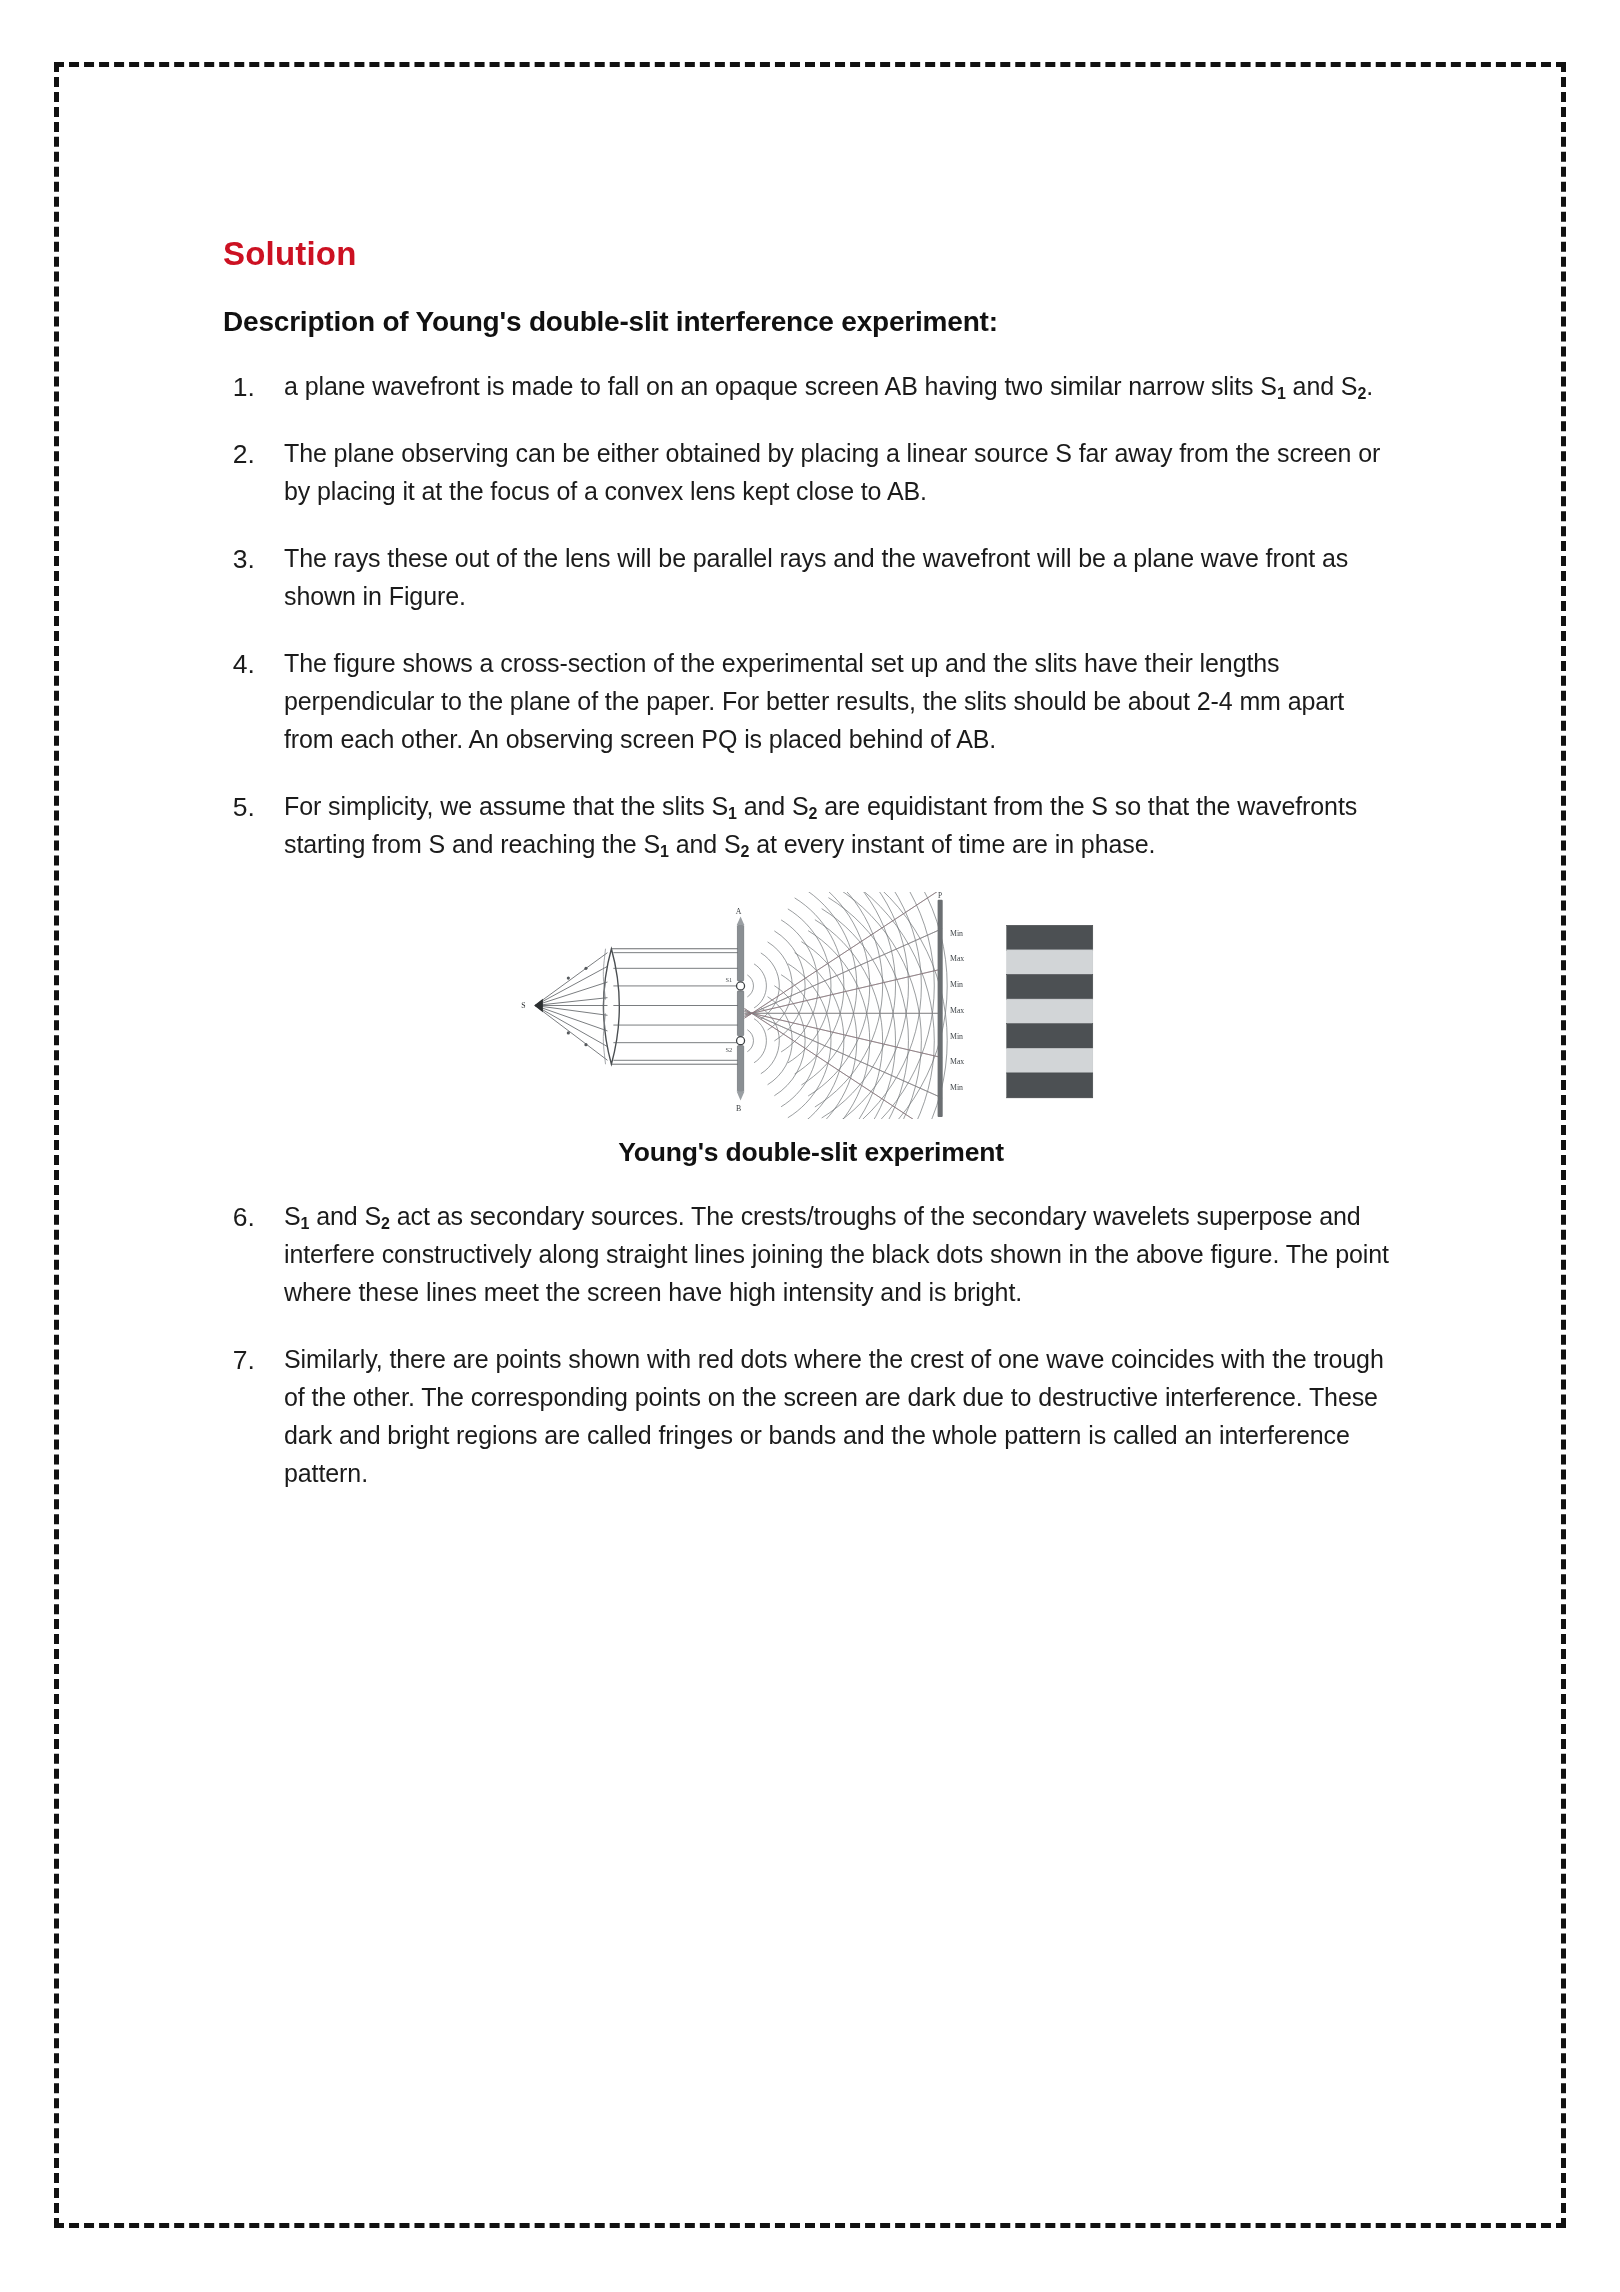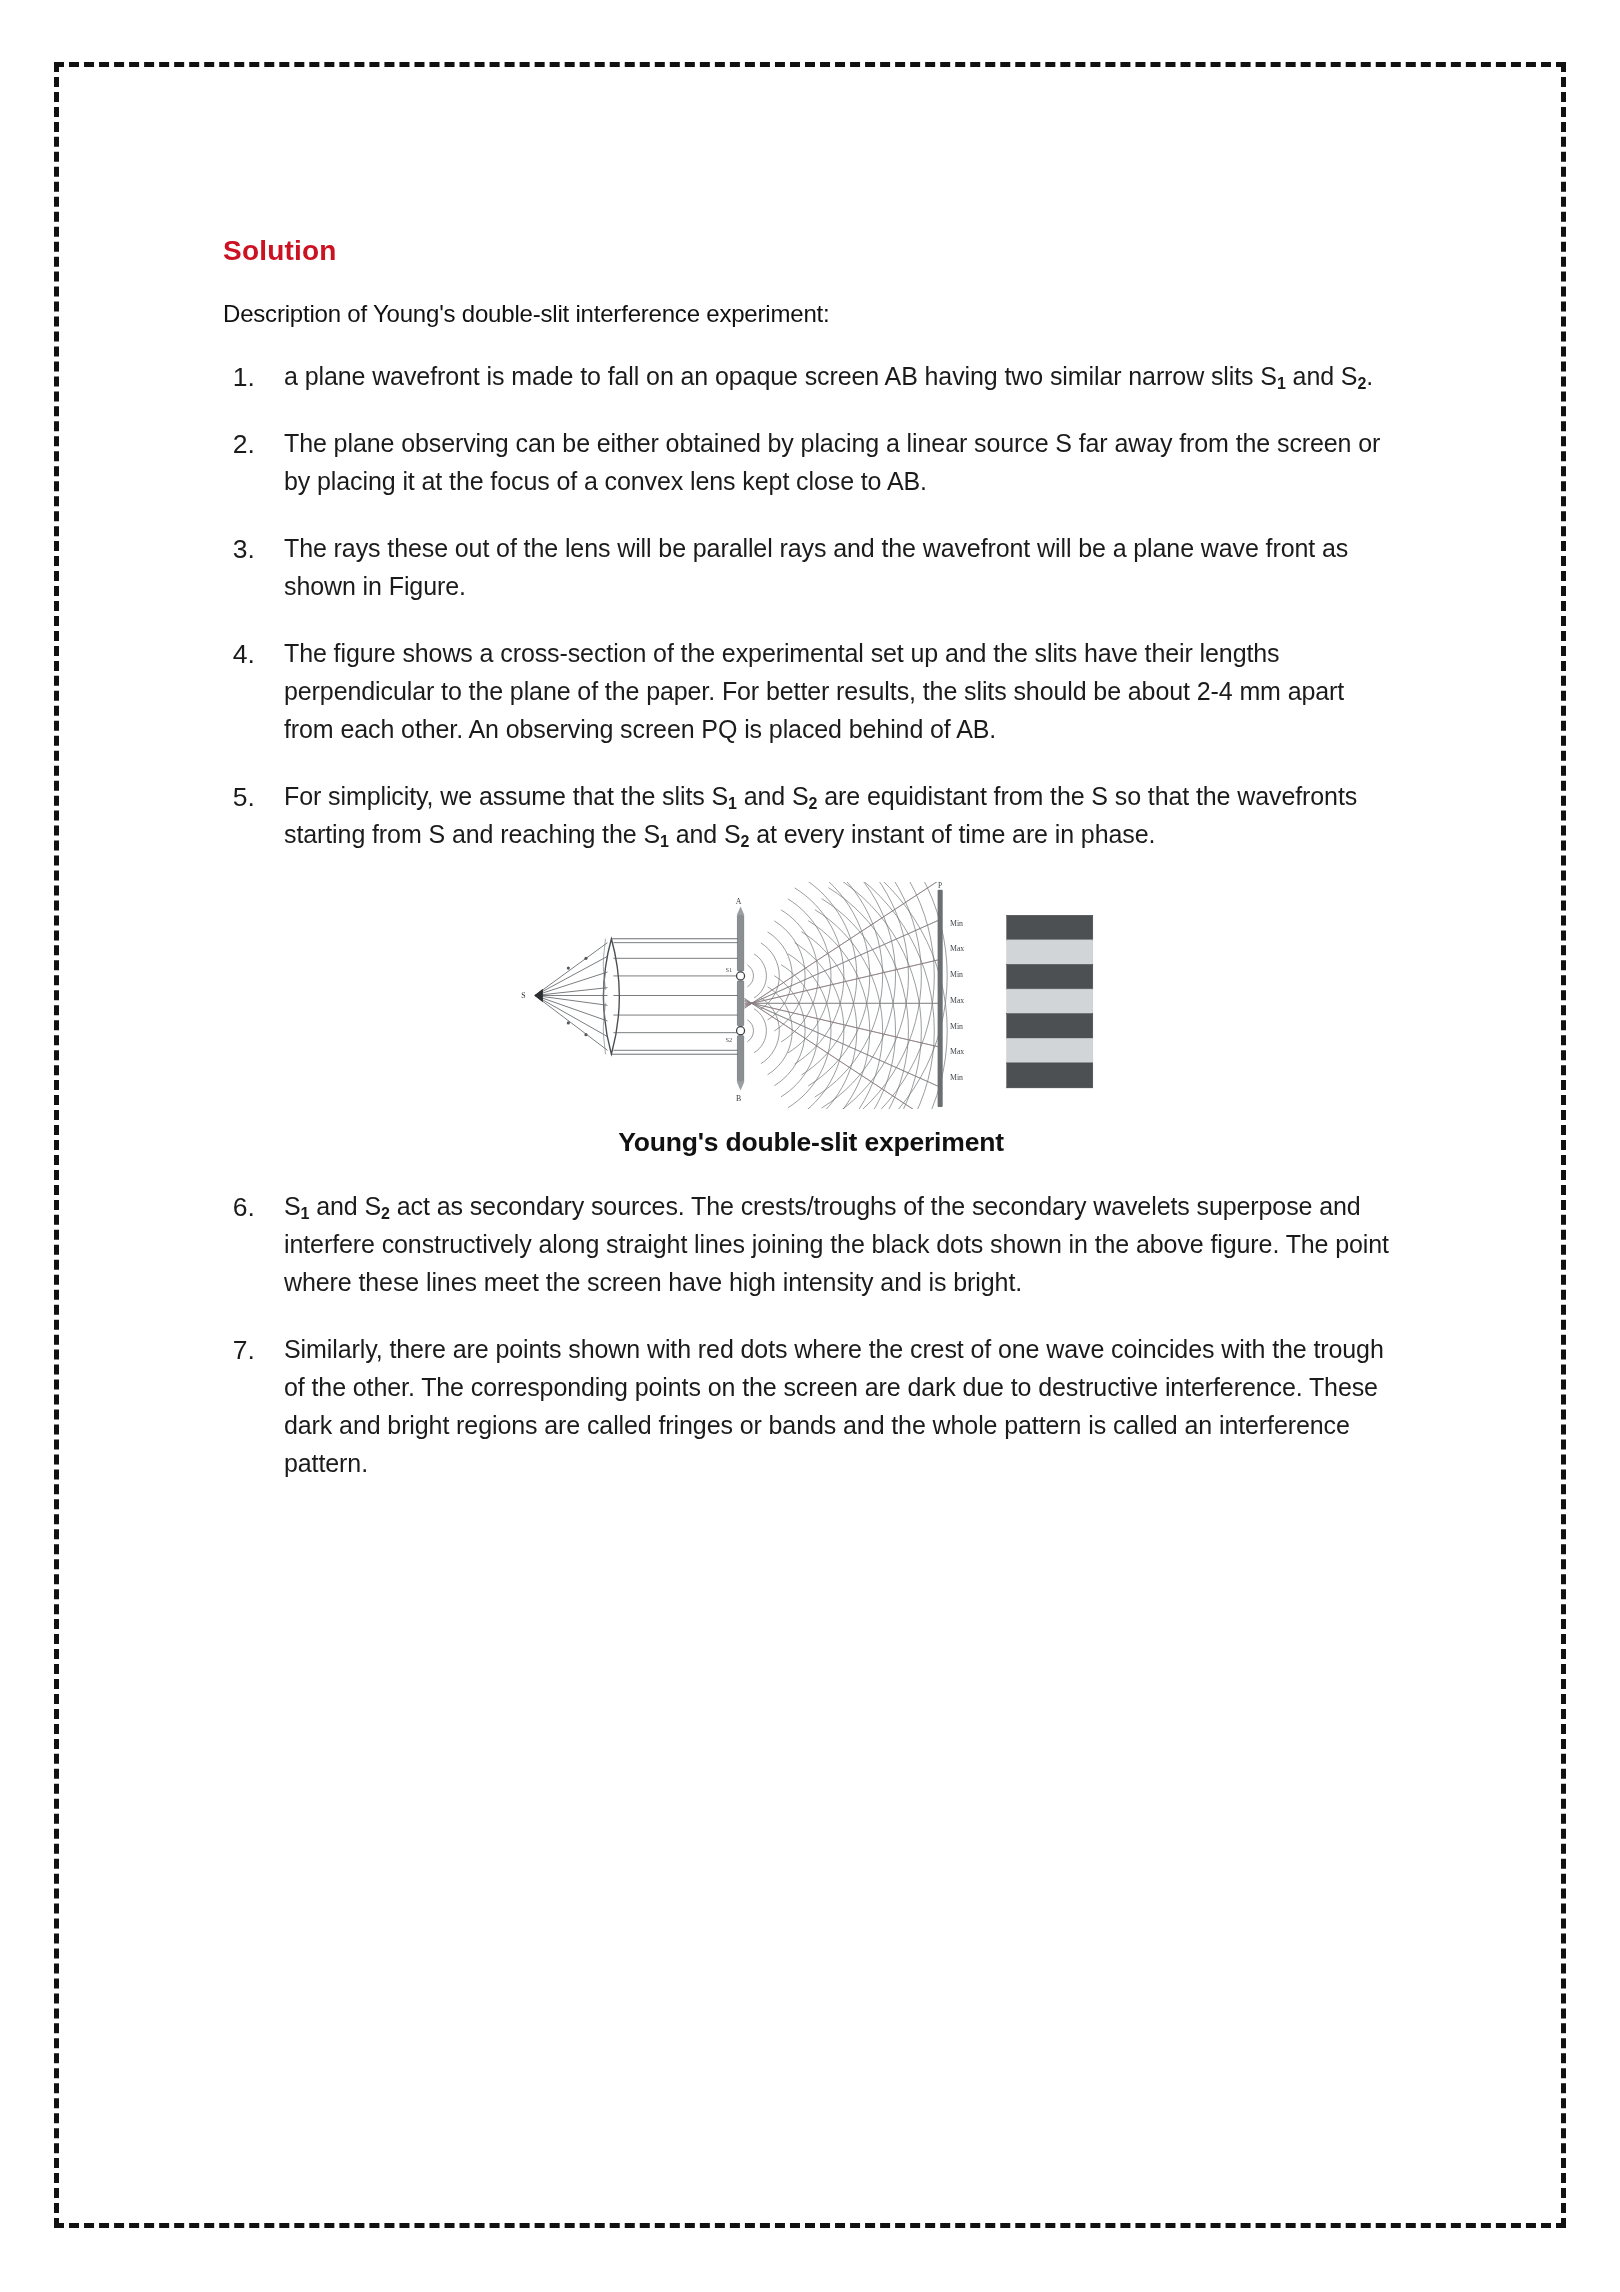--- a/index.html
+++ b/index.html
@@ -31,28 +31,28 @@
     pointer-events: none;
   }
   .content {
     position: absolute;
     left: 223px;
     top: 235px;
     width: 1176px;
   }
   .solution-heading {
     color: #cc1122;
-    font-size: 28px;
+    font-size: 33px;
     font-weight: 700;
     letter-spacing: 0.2px;
     margin: 0 0 33px 0;
   }
   .desc-heading {
-    font-size: 24px;
-    font-weight: 400;
+    font-size: 28px;
+    font-weight: 700;
     color: #111;
     margin: 0 0 29px 0;
     letter-spacing: -0.2px;
   }
   ol.steps {
     margin: 0;
     padding: 0 0 0 0;
     list-style: none;
     counter-reset: step;
   }

